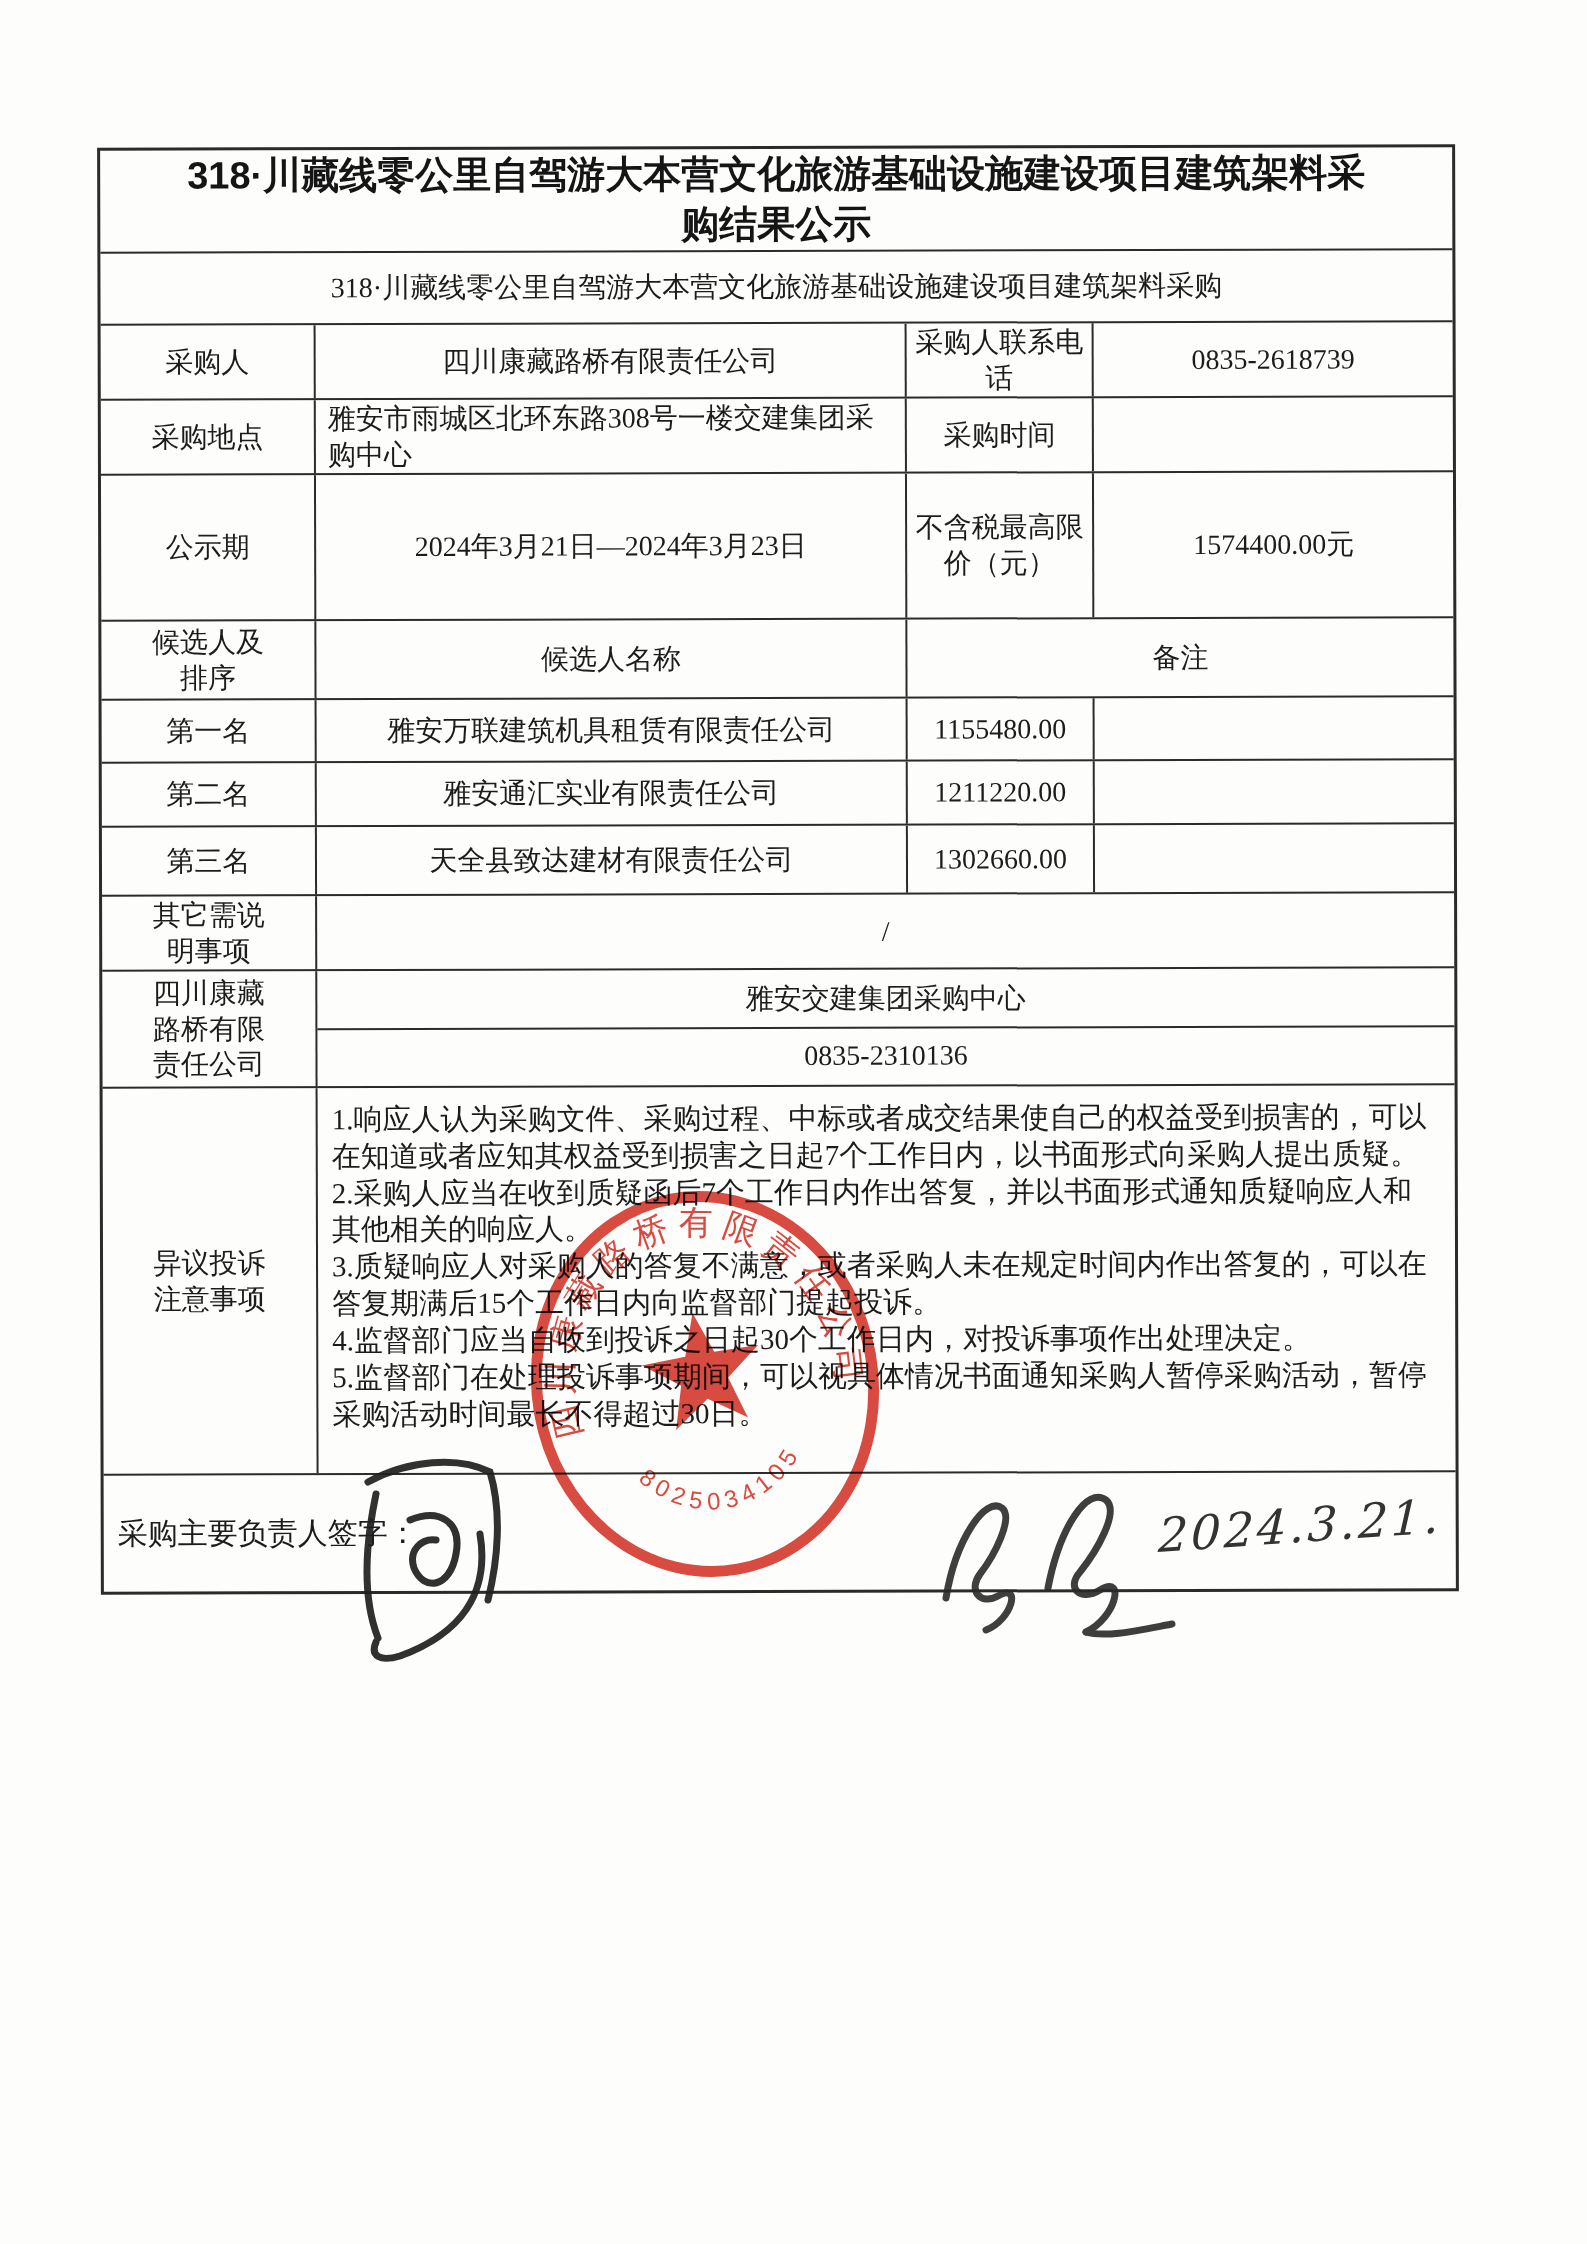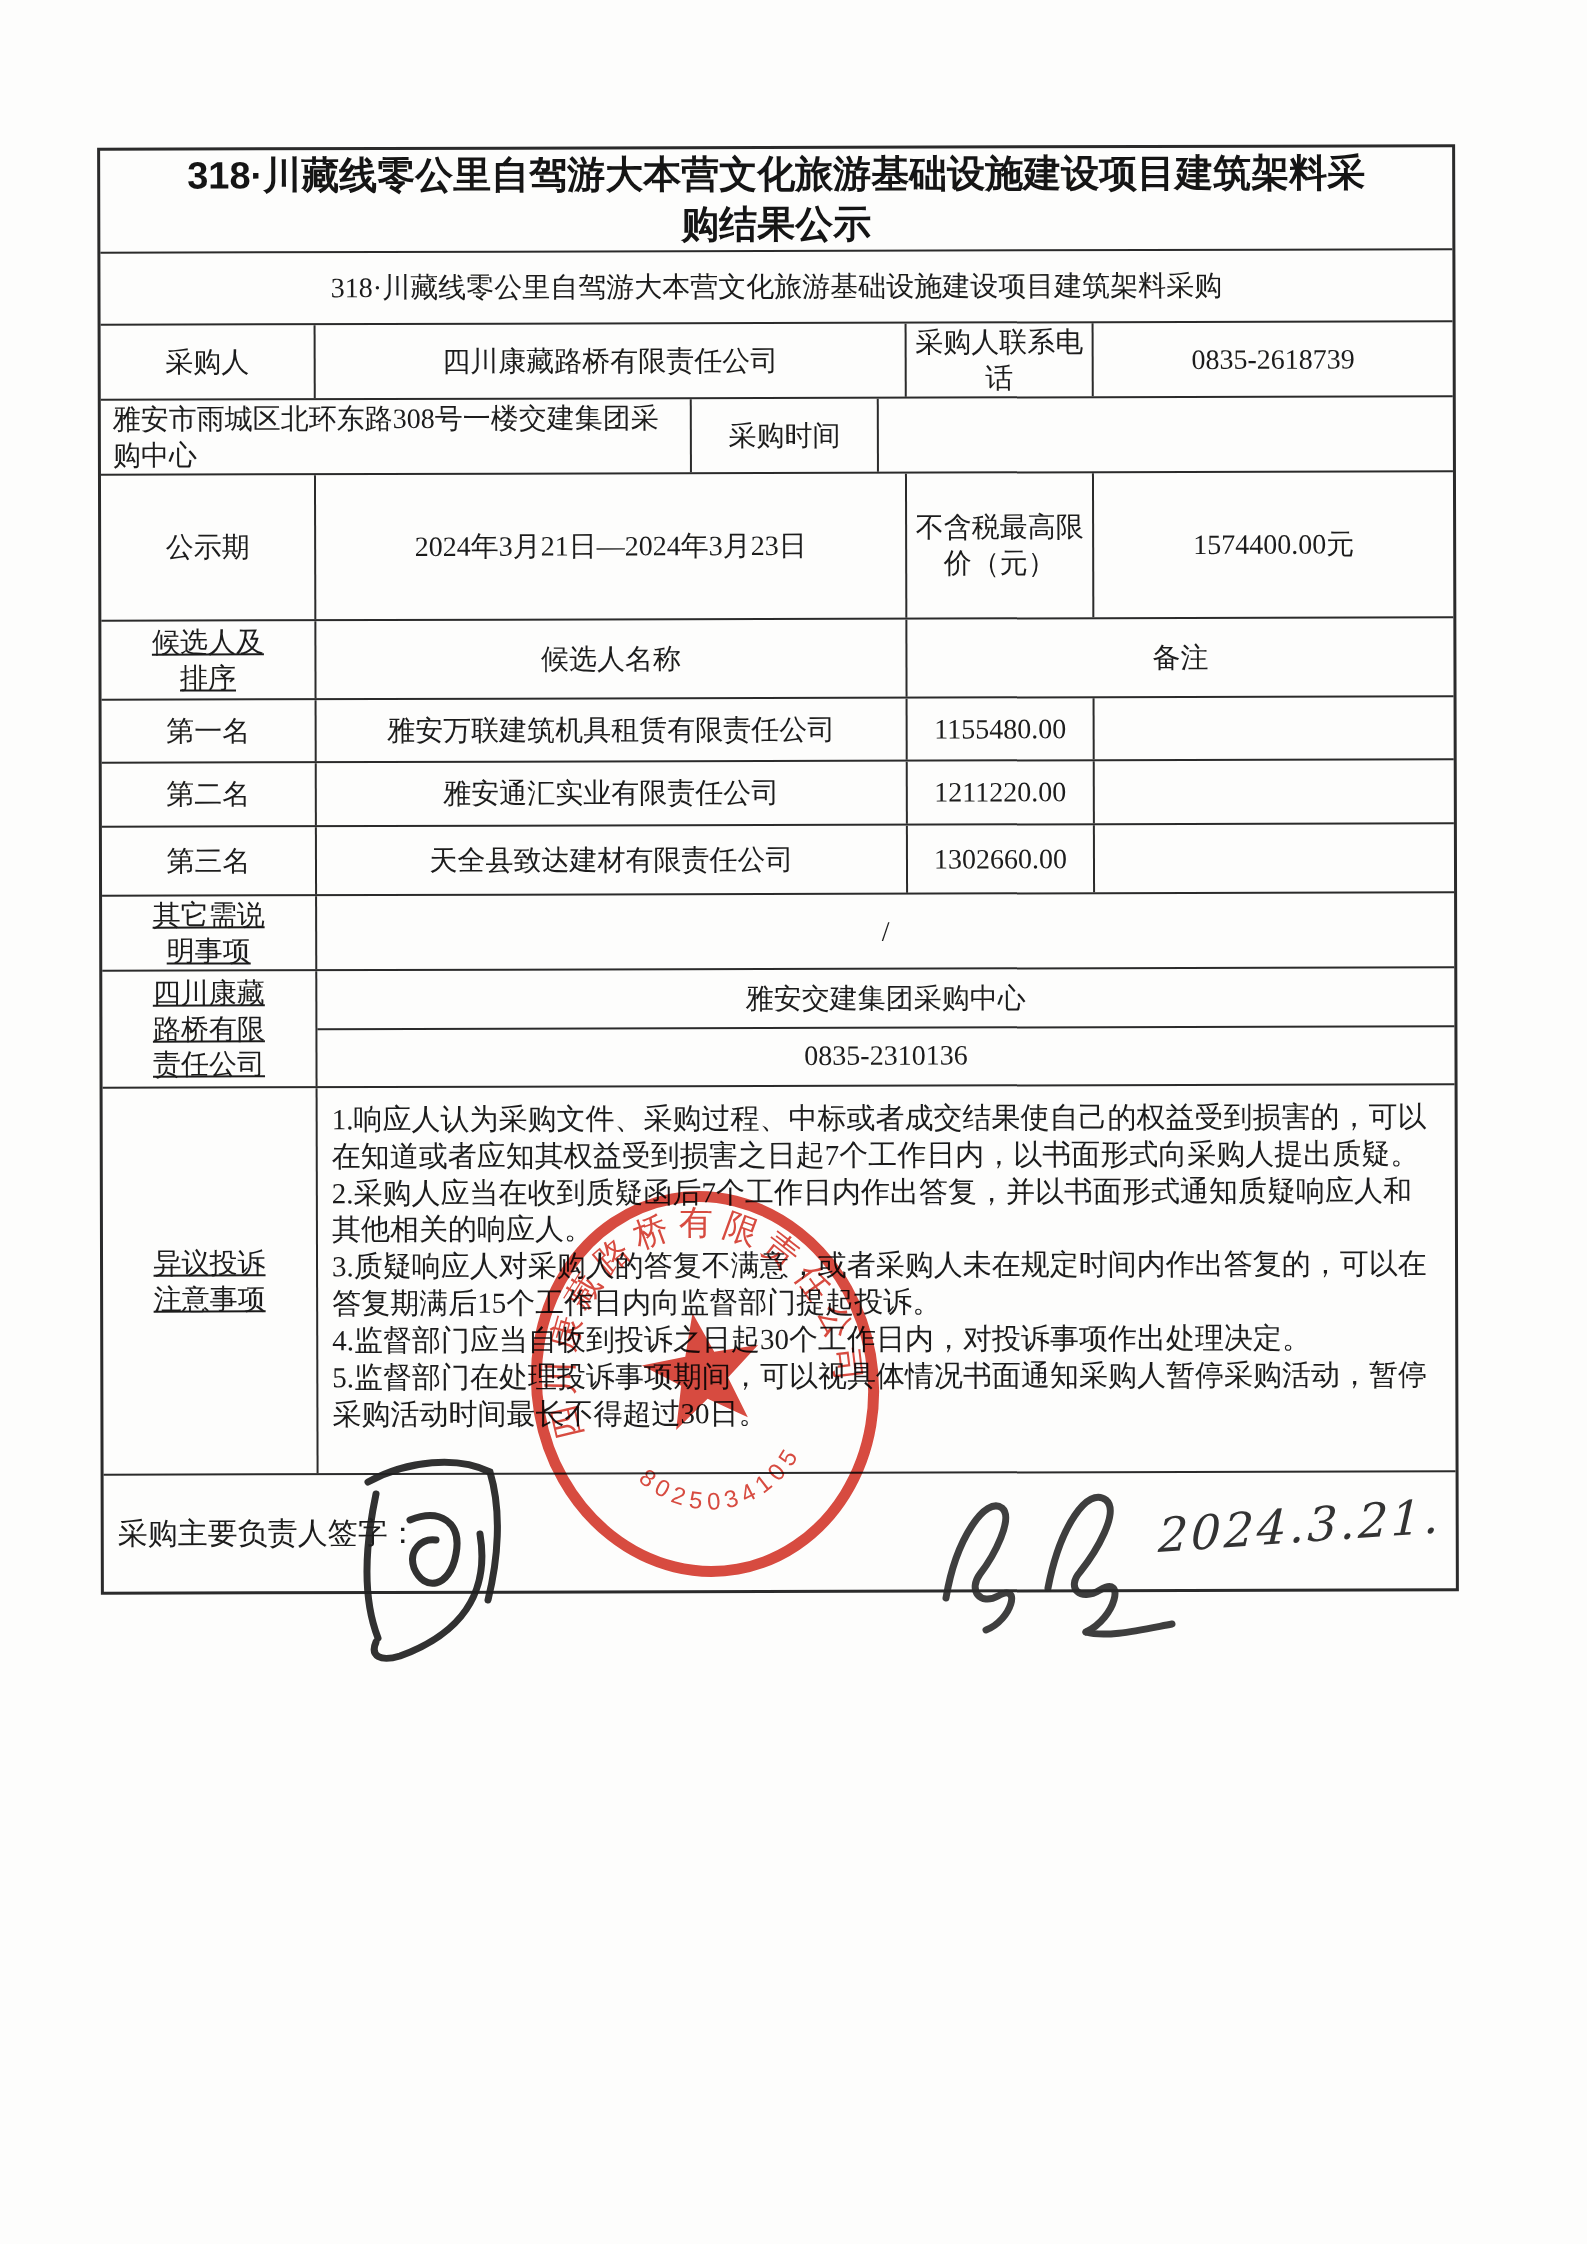--- a/index.html
+++ b/index.html
@@ -18,21 +18,21 @@
   .cell{
     box-sizing:border-box;display:flex;align-items:center;justify-content:center;
     text-align:center;font-size:28px;line-height:1.28;padding:4px 8px;
   }
   .c1{width:215px;flex:none;border-right:2px solid #2b2b2b;}
   .c2{width:591px;flex:none;border-right:2px solid #2b2b2b;}
   .c3{width:187px;flex:none;border-right:2px solid #2b2b2b;padding:15px 6px;}
   .c4{flex:1 1 auto;}
   .nopadbreak{padding:4px 28px;}
   .left{justify-content:flex-start;text-align:left;padding-left:12px;}
-  .w4{display:inline-block;width:4.06em;text-decoration:underline;}
+  .w4{display:inline-block;width:4.06em;}
   
   .h-title{height:101px;}
   .h-r2{height:70px;}
   .h-r3{height:73px;}
   .h-r4{height:73px;}
   .h-r5{height:144px;}
   .h-r6{height:77px;}
   .h-r7{height:61px;}
   .h-r8{height:62px;}
   .h-r9{height:67px;}
@@ -85,20 +85,21 @@
   </div>
 
   <div class="row h-r3">
     <div class="cell c1">采购人</div>
     <div class="cell c2">四川康藏路桥有限责任公司</div>
     <div class="cell c3">采购人联系电话</div>
     <div class="cell c4">0835-2618739</div>
   </div>
 
   <div class="row h-r4">
+    <div class="cell c1">采购地点</div>
     <div class="cell c2 left">雅安市雨城区北环东路308号一楼交建集团采购中心</div>
     <div class="cell c3">采购时间</div>
   </div>
 
   <div class="row h-r5">
     <div class="cell c1">公示期</div>
     <div class="cell c2">2024年3月21日—2024年3月23日</div>
     <div class="cell c3">不含税最高限价（元）</div>
     <div class="cell c4">1574400.00元</div>
   </div>

